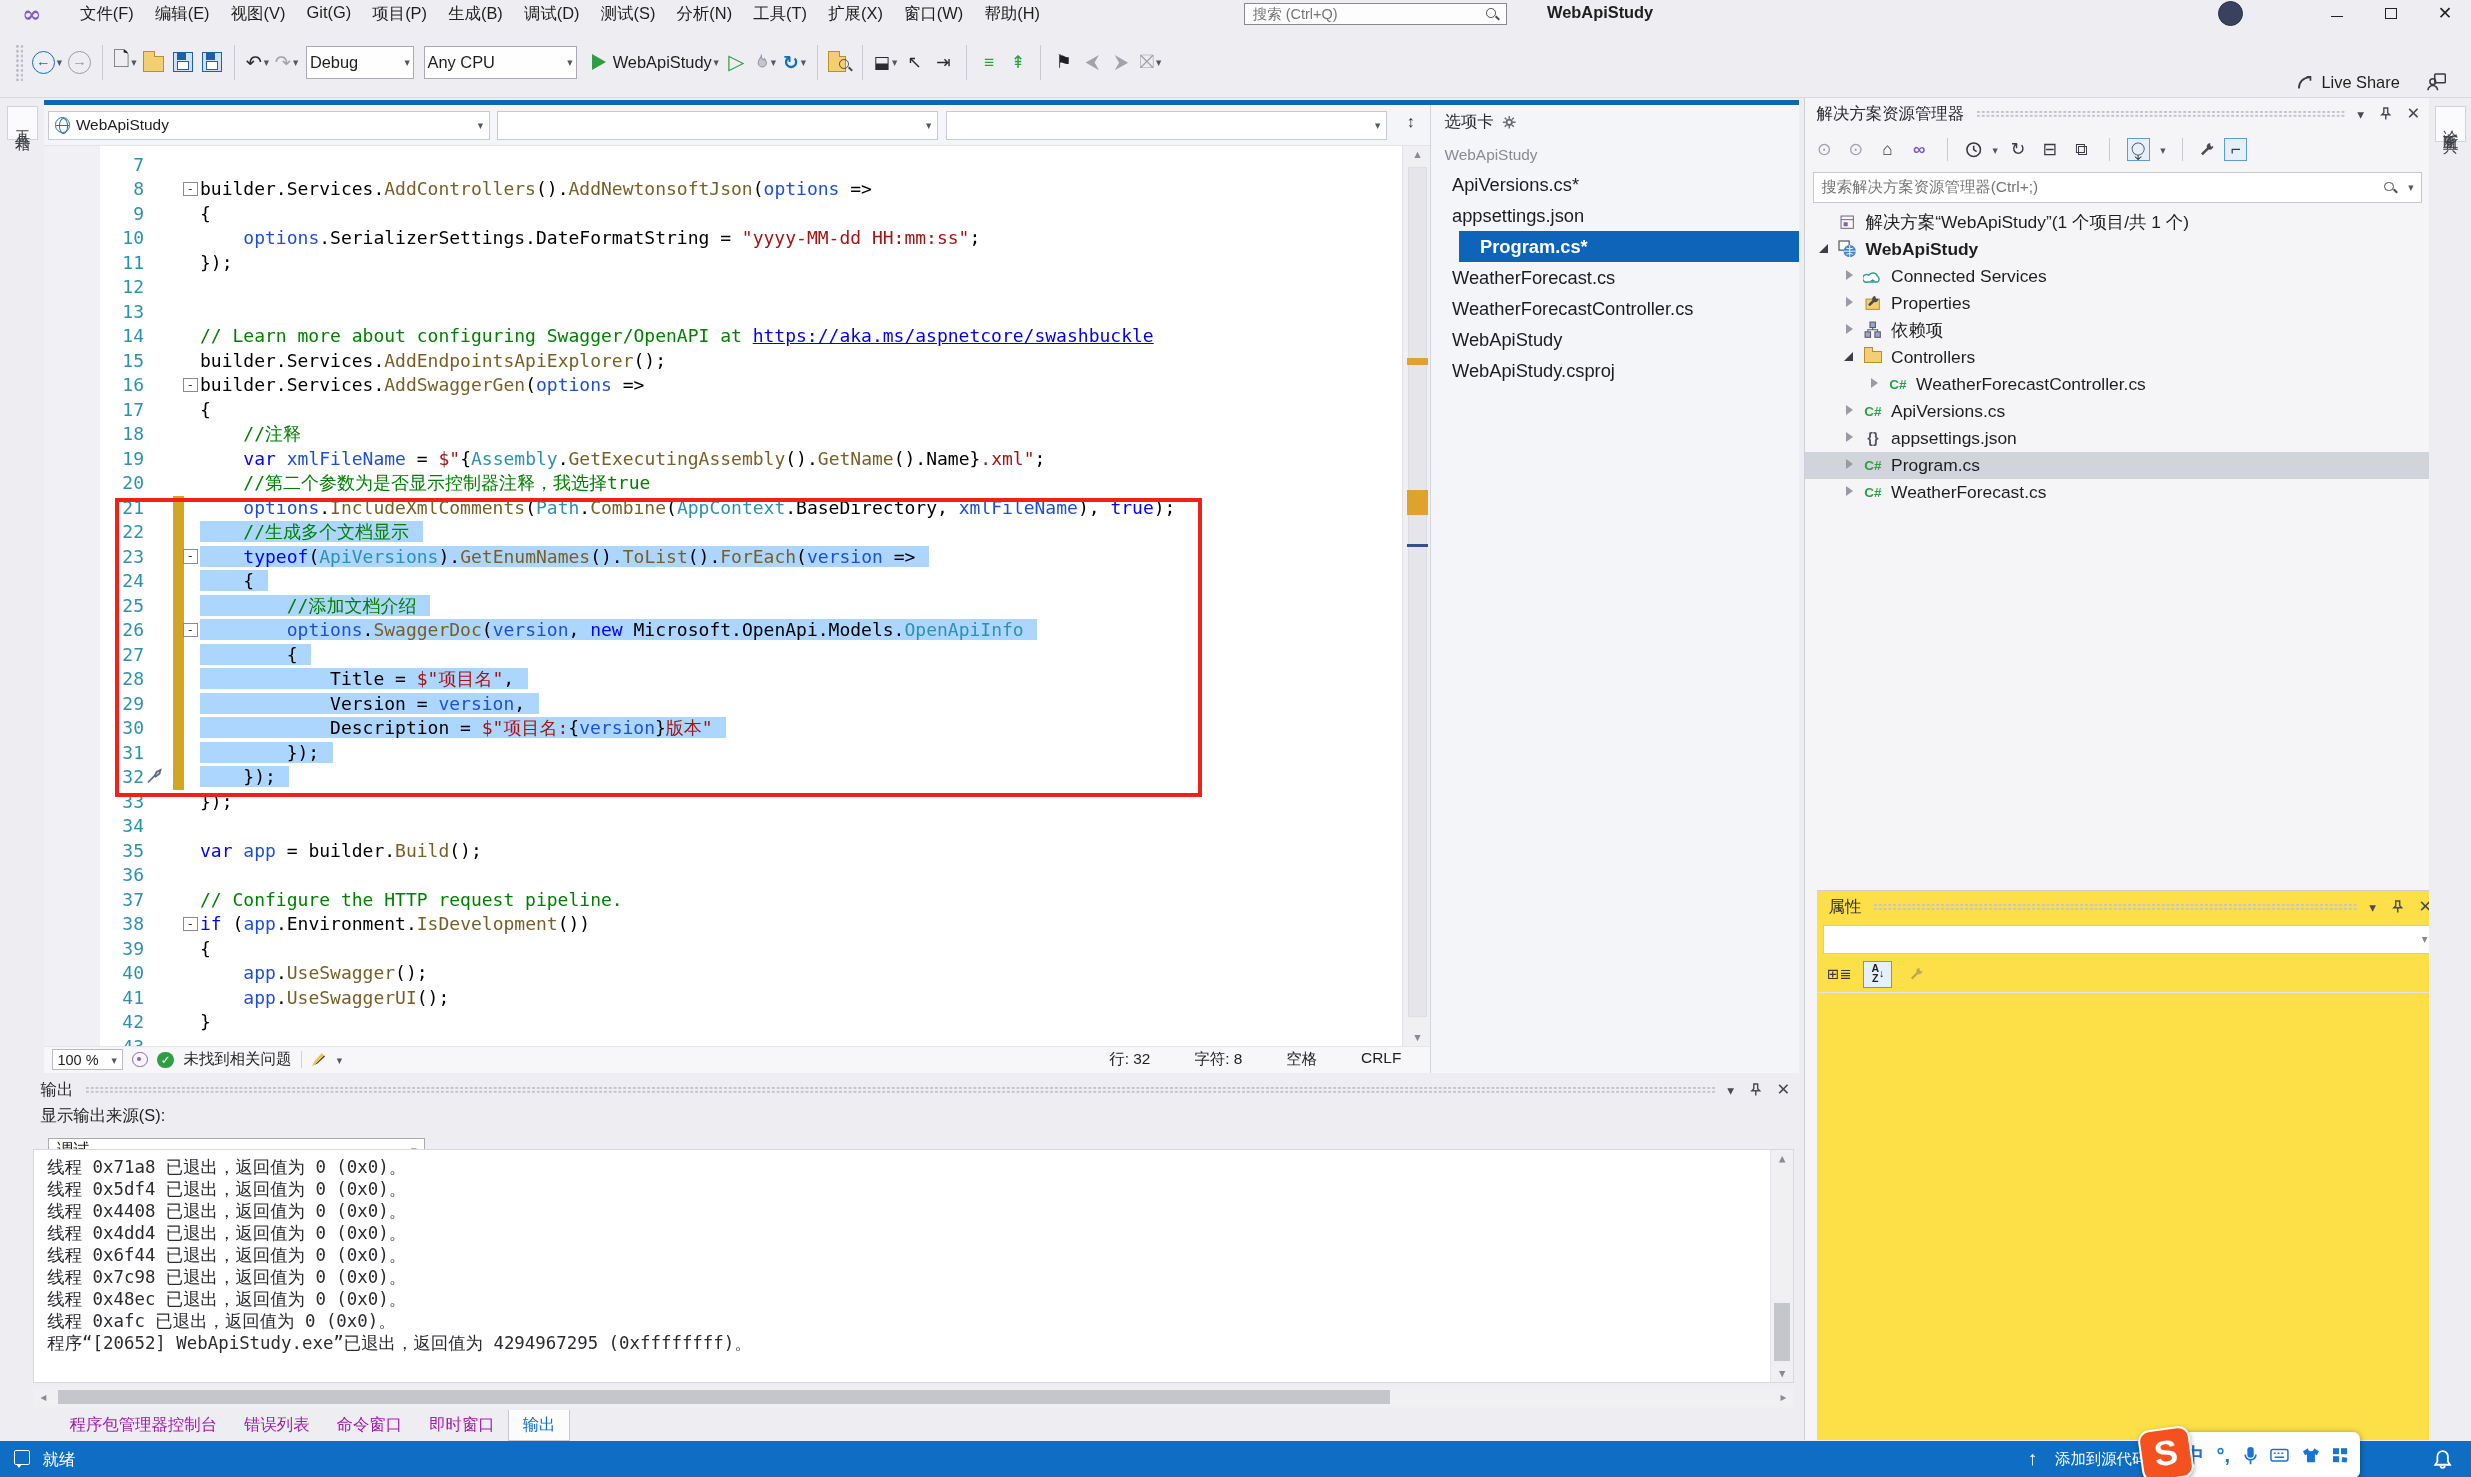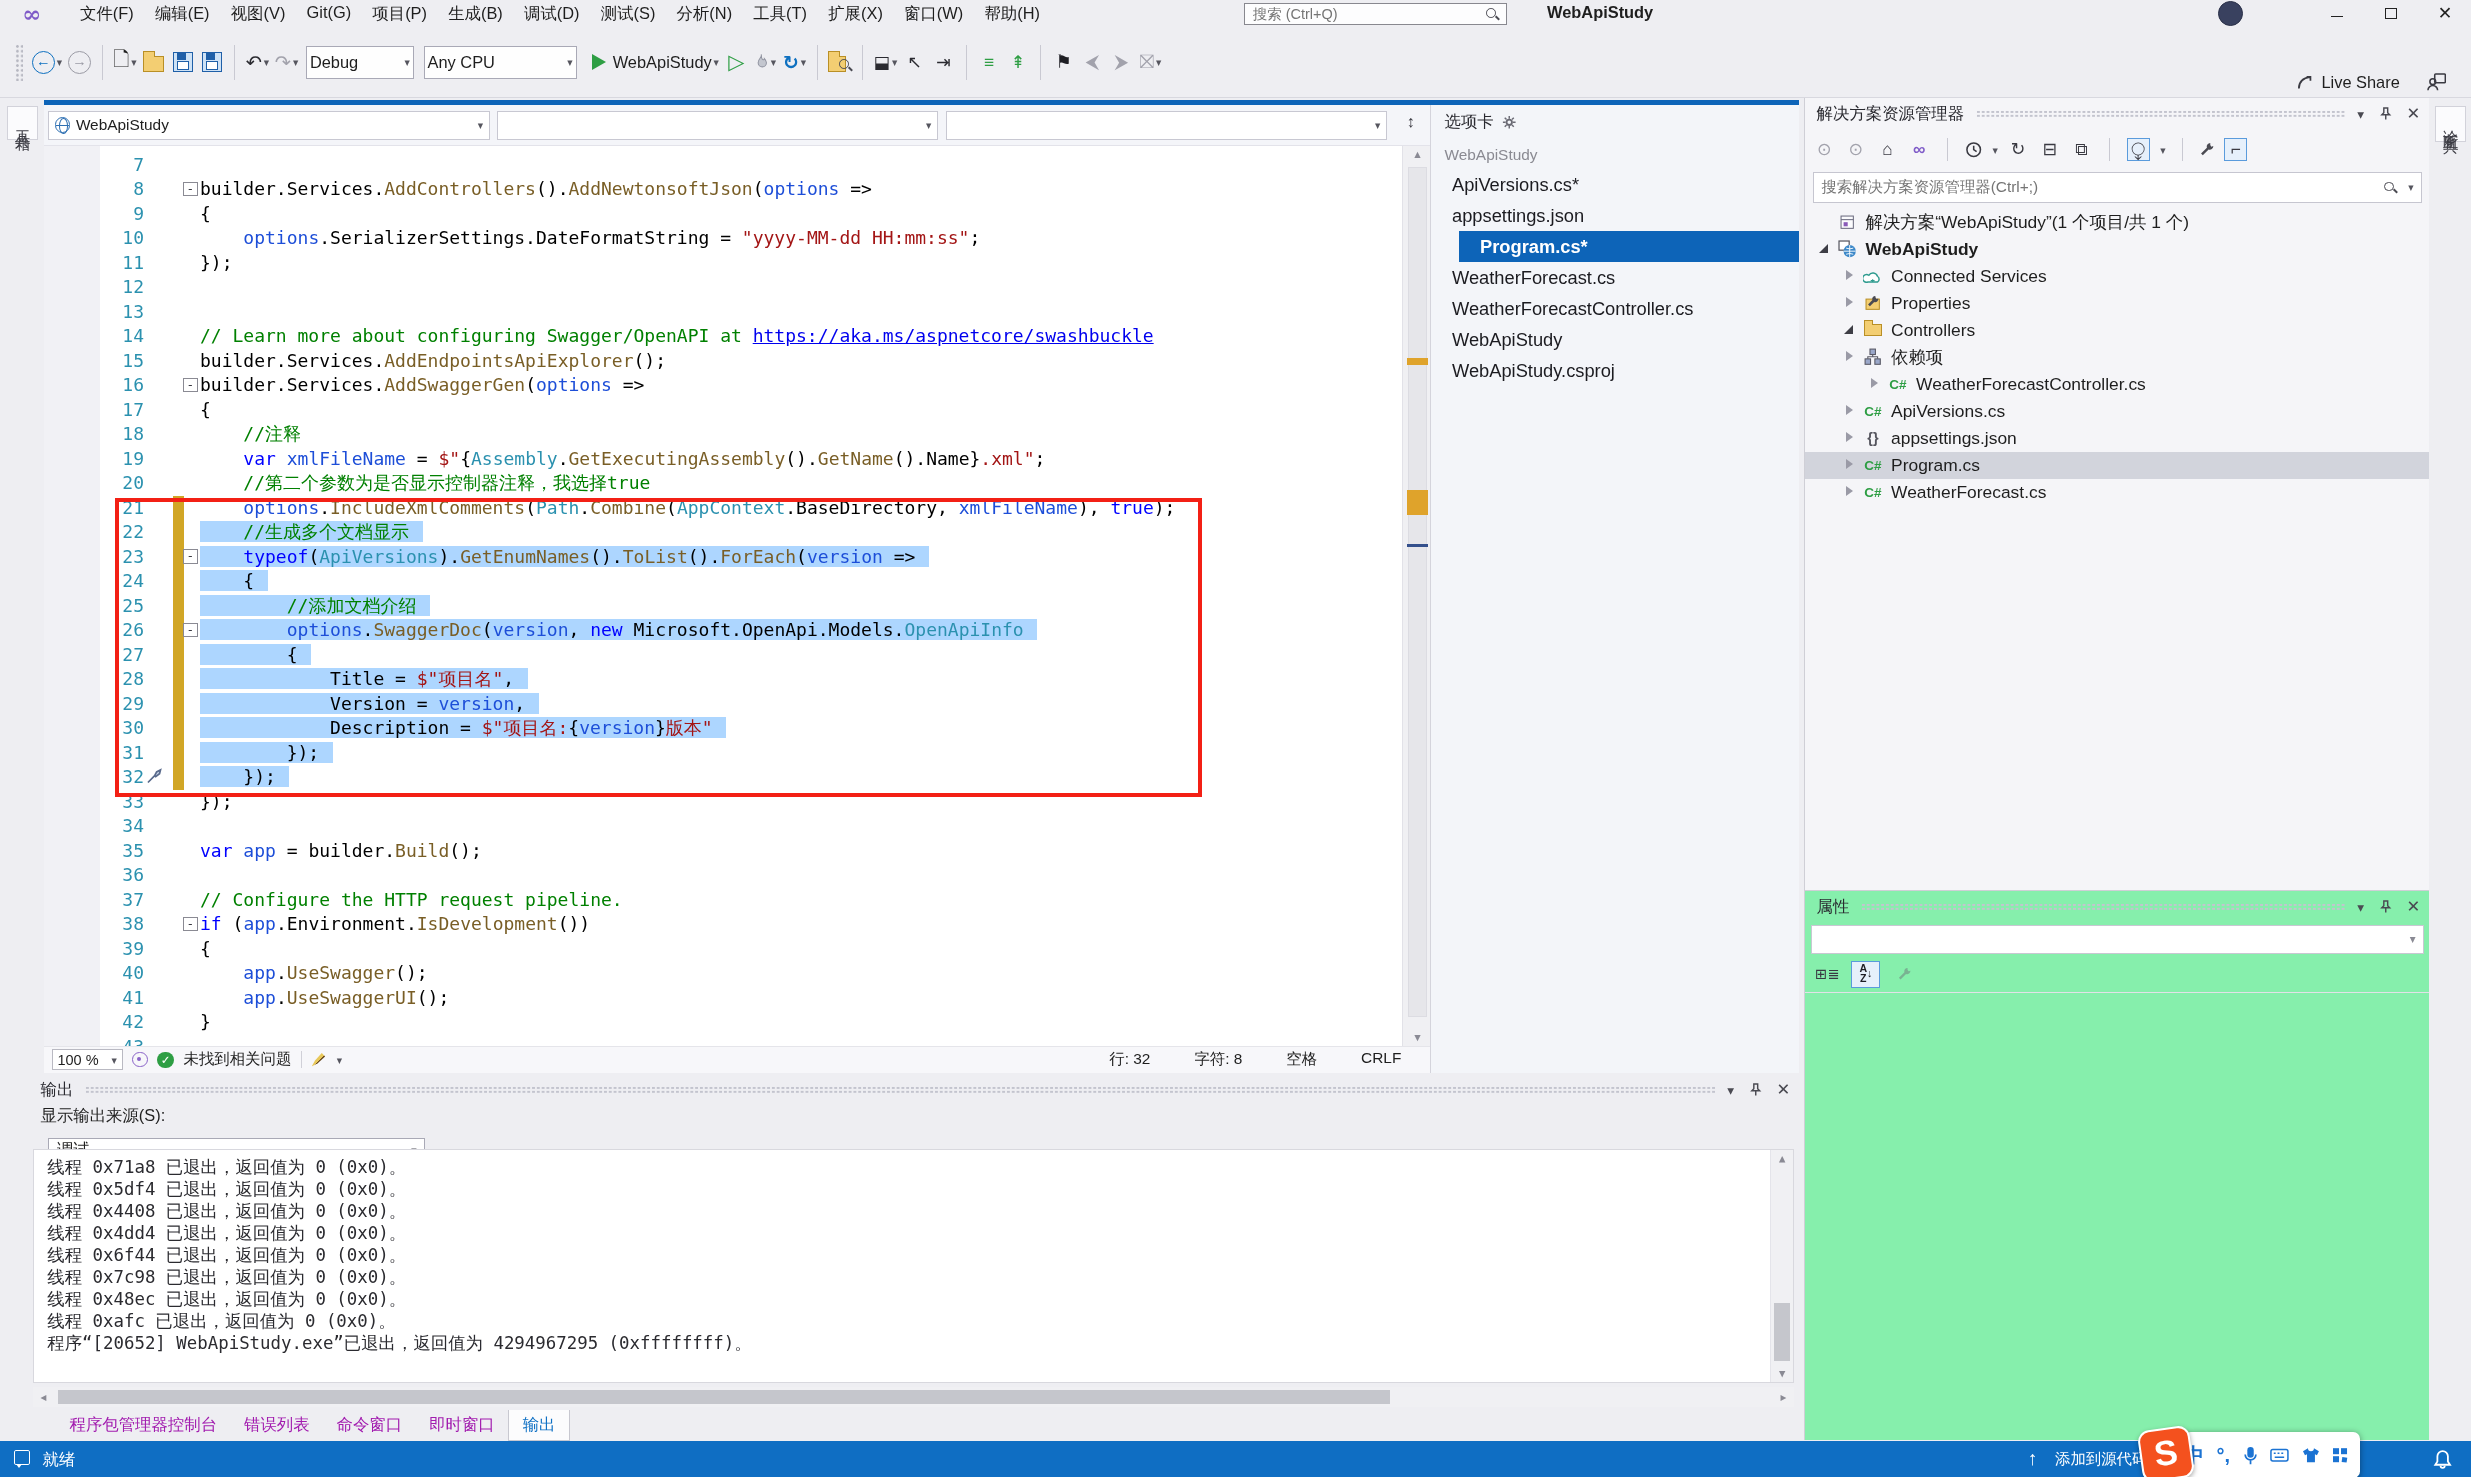--- a/index.html
+++ b/index.html
@@ -121,21 +121,21 @@
   .trow .lbl.bold { font-weight:bold; }
   .exp { width:11.6px; height:11.6px; margin-right:6.8px; flex:none; position:relative; }
   .exp.closed::before { content:""; position:absolute; left:1.9px; top:0; border:5.8px solid transparent; border-left:7.7px solid #9A9AA6; }
   .exp.open::before { content:""; position:absolute; left:0; top:1px; width:0; height:0; border-right:9.7px solid #3E3E46; border-top:9.7px solid transparent; }
   .ficon { width:21px; margin-right:7.7px; flex:none; display:flex; justify-content:center; align-items:center; }
   .fi-cs { color:#2E9E44; font-weight:bold; font-size:13.5px; font-family:"Liberation Sans",sans-serif; }
   .fi-json { color:#55555E; font-weight:bold; font-size:14.5px; }
   .fi-folder { position:relative; width:18.3px; height:12.6px; background:#F3CE72; border:1.4px solid #B98F26; }
   .fi-folder::before { content:""; position:absolute; left:-1px; top:-4.8px; width:7.7px; height:3.9px; background:#F3CE72; border:1.4px solid #B98F26; border-bottom:none; }
   
-  #props-panel { position:absolute; left:0; top:792px; width:100%; height:550px; border-top:1px solid #CFCFD6; background:#86efac; }
+  #props-panel { position:absolute; left:12px; top:792px; width:100%; height:550px; border-top:1px solid #CFCFD6; background:#fde047; }
   #props-combo { margin:2.9px 5.8px; height:29px; background:#fff; border:1px solid #C8C8D2; display:flex; align-items:center; justify-content:flex-end; padding-right:7.7px; color:#8A8A94; font-size:11.6px; }
   #props-toolbar { display:flex; align-items:center; gap:9.7px; padding:3.9px 0 3.9px 7.7px; border-bottom:1px solid #E2E2E8; }
   .pbtn { min-width:29px; height:27px; display:flex; align-items:center; justify-content:center; font-size:14.5px; color:#3A3A42; }
   .pbtn.sel { border:1px solid #5A9BDC; background:#E6F0FB; }
   .az { font-size:10.6px; font-weight:bold; line-height:9.7px; color:#1E1E24; text-align:center; }
 
   
   #output-panel { position:absolute; left:27px; top:1074px; width:1773px; height:367px; background:#EEEEF2; }
   #out-toolbar { display:flex; align-items:flex-start; height:44px; padding-left:13.5px; font-size:16.4px; gap:11px;flex-direction:column; }
   #out-combo { width:377px; height:31px; background:#fff; border:1px solid #A9A9B6; display:flex; align-items:center; padding:0 7.7px; margin-left:7.7px; }
@@ -613,37 +613,37 @@
           <span class="exp closed"></span>
           <span class="ficon">
             <svg width="16.4" height="16.4" viewBox="0 0 16 16">
               <rect x="1" y="4" width="13" height="10" fill="#F3CE72" stroke="#B98F26"></rect>
               <path d="M10 1a3 3 0 0 0-2.8 4L3 9.2 4.8 11l4.2-4.2A3 3 0 0 0 13 3.5l-1.7.5L10.5 3z" fill="#4A4A52"></path>
             </svg>
           </span>
           <span class="lbl">Properties</span>
         </div>
         <div class="trow" style="padding-left: 39px;">
-          <span class="exp open"></span>
-          <span class="ficon">
-            <span class="fi-folder"></span>
-          </span>
-          <span class="lbl">Controllers</span>
-        </div>
-        <div class="trow" style="padding-left: 39px;">
           <span class="exp closed"></span>
           <span class="ficon">
             <svg width="17.4" height="17.4" viewBox="0 0 16 16">
               <rect x="5.5" y="1" width="5" height="5" fill="#9AA7C9" stroke="#5A5A66"></rect>
               <rect x="1" y="10" width="5" height="5" fill="#9AA7C9" stroke="#5A5A66"></rect>
               <rect x="10" y="10" width="5" height="5" fill="#9AA7C9" stroke="#5A5A66"></rect>
               <path d="M8 6v2M3.5 10V8h9v2" stroke="#5A5A66" fill="none"></path>
             </svg>
           </span>
           <span class="lbl">依赖项</span>
+        </div>
+        <div class="trow" style="padding-left: 39px;">
+          <span class="exp open"></span>
+          <span class="ficon">
+            <span class="fi-folder"></span>
+          </span>
+          <span class="lbl">Controllers</span>
         </div>
         <div class="trow" style="padding-left: 64px;">
           <span class="exp closed"></span>
           <span class="ficon">
             <span class="fi-cs">C#</span>
           </span>
           <span class="lbl">WeatherForecastController.cs</span>
         </div>
         <div class="trow" style="padding-left: 39px;">
           <span class="exp closed"></span>

